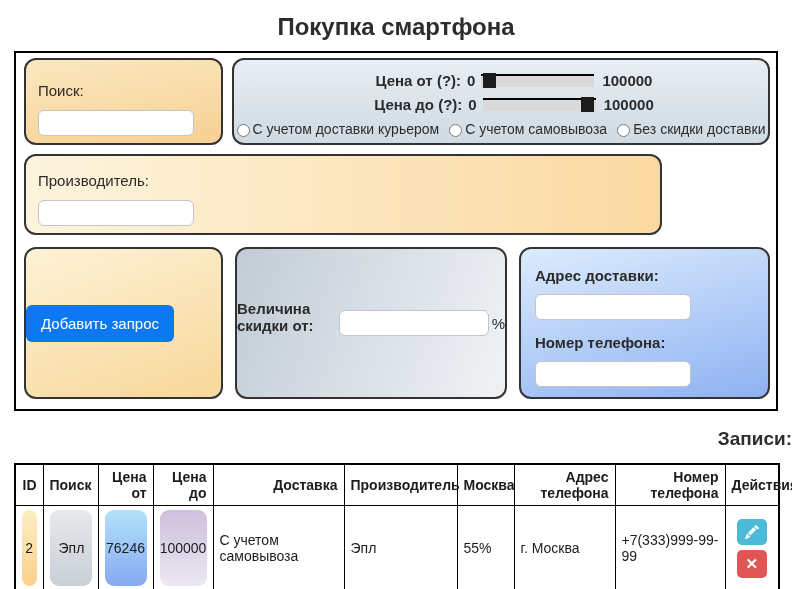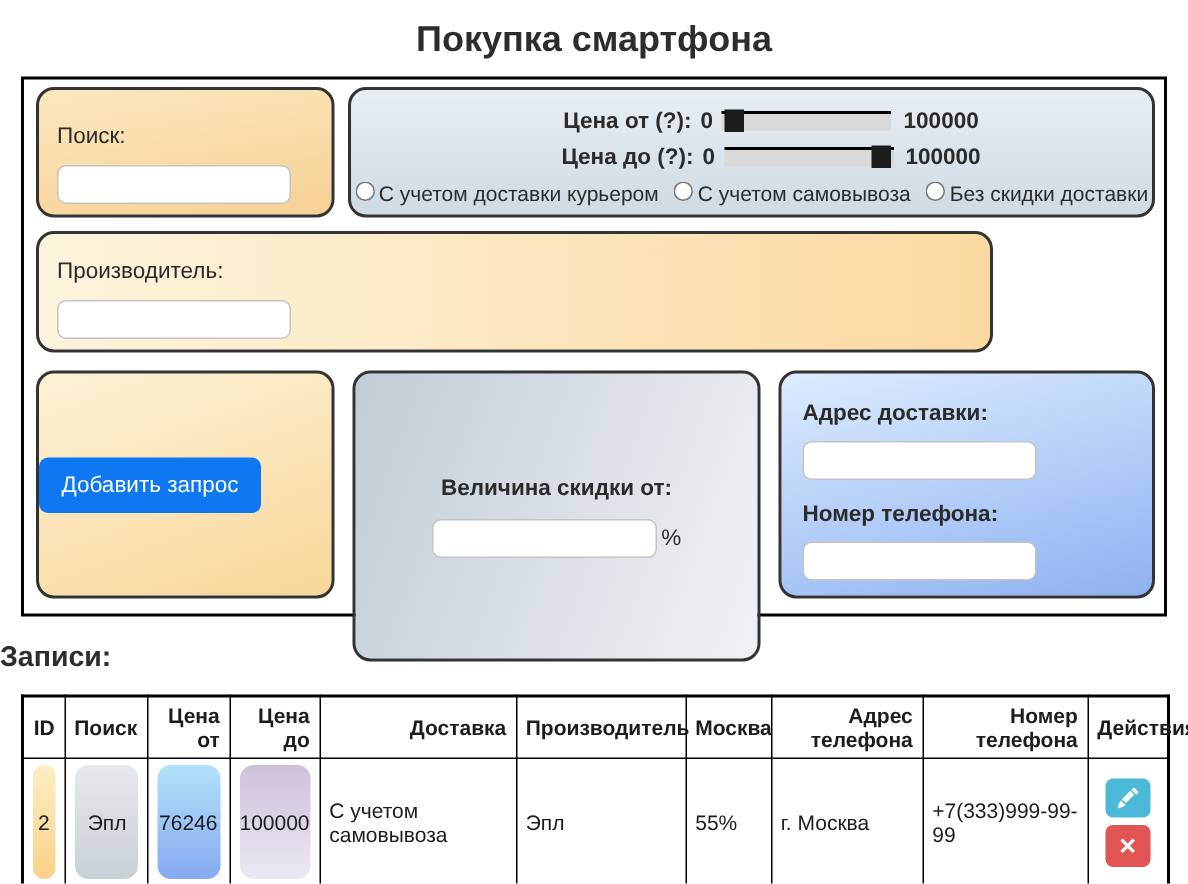--- a/index.html
+++ b/index.html
@@ -45,23 +45,23 @@
     left:8px; top:101px; width:638px; height:81px;
     background:linear-gradient(90deg,#fdf4dd 0%,#fbd9a1 100%);
     padding:16px 12px 0 12px;
   }
   .panel-button {
     left:8px; top:194px; width:199px; height:152px;
     background:linear-gradient(160deg,#fdf2d6 0%,#f8d799 100%);
     display:flex; align-items:center; 
   }
   .panel-discount {
-    left:219px; top:194px; width:272px; height:194px;
+    left:219px; top:194px; width:272px; height:152px;
     background:linear-gradient(110deg,#c2ccd6 0%,#eef1f4 95%);
-    display:flex; flex-direction:column; align-items:center; justify-content:center;
+    display:flex; flex-direction:row; align-items:center; justify-content:center;
   }
   .panel-address {
     left:503px; top:194px; width:251px; height:152px;
     background:linear-gradient(165deg,#ddecfd 0%,#a5c3f6 70%,#8fb1f1 100%);
     padding:18px 14px 0 14px;
   }
   .field-label { font-size:15px; color:#2b2b2b; }
   .text-input {
     display:block;
     width:156px; height:26px;
@@ -97,21 +97,21 @@
   }
   .thumb-min { left:2px; }
   .thumb-max { left:calc(100% - 15px); }
   
   .radio-row {
     display:flex; align-items:center;
     font-size:14px; color:#2b2b2b;
     margin-top:4px;
     white-space:nowrap;
   }
-  .radio-option { display:flex; align-items:flex-start; margin:0 5px; }
+  .radio-option { display:flex; align-items:flex-end; margin:0 5px; }
   .radio-option input { width:13px; height:13px; margin:0 3px 0 0; }
   
   .add-button {
     background:#0d78f2;
     color:#fff;
     border:none;
     border-radius:6px;
     font-size:15px;
     font-family:"Liberation Sans", sans-serif;
     padding:10px 15px;
@@ -120,21 +120,21 @@
   
   .discount-label { font-size:15px; font-weight:bold; color:#2b2b2b; margin-bottom:12px; }
   .discount-input-row { display:flex; align-items:center; }
   .discount-input-row .text-input { margin-top:0; width:150px; }
   .percent-suffix { font-size:15px; margin-left:3px; color:#2b2b2b; }
   
   .panel-address .field-label { font-weight:bold; display:block; }
   .panel-address .text-input { width:156px; margin-bottom:14px; }
   
   .records-heading {
-    text-align:left;
+    text-align:right;
     font-size:19px;
     font-weight:bold;
     color:#2d2d2d;
     margin:17px 0 13px 0;
   }
   table.records {
     margin:0 14px;
     width:764px;
     border-collapse:collapse;
     table-layout:fixed;

